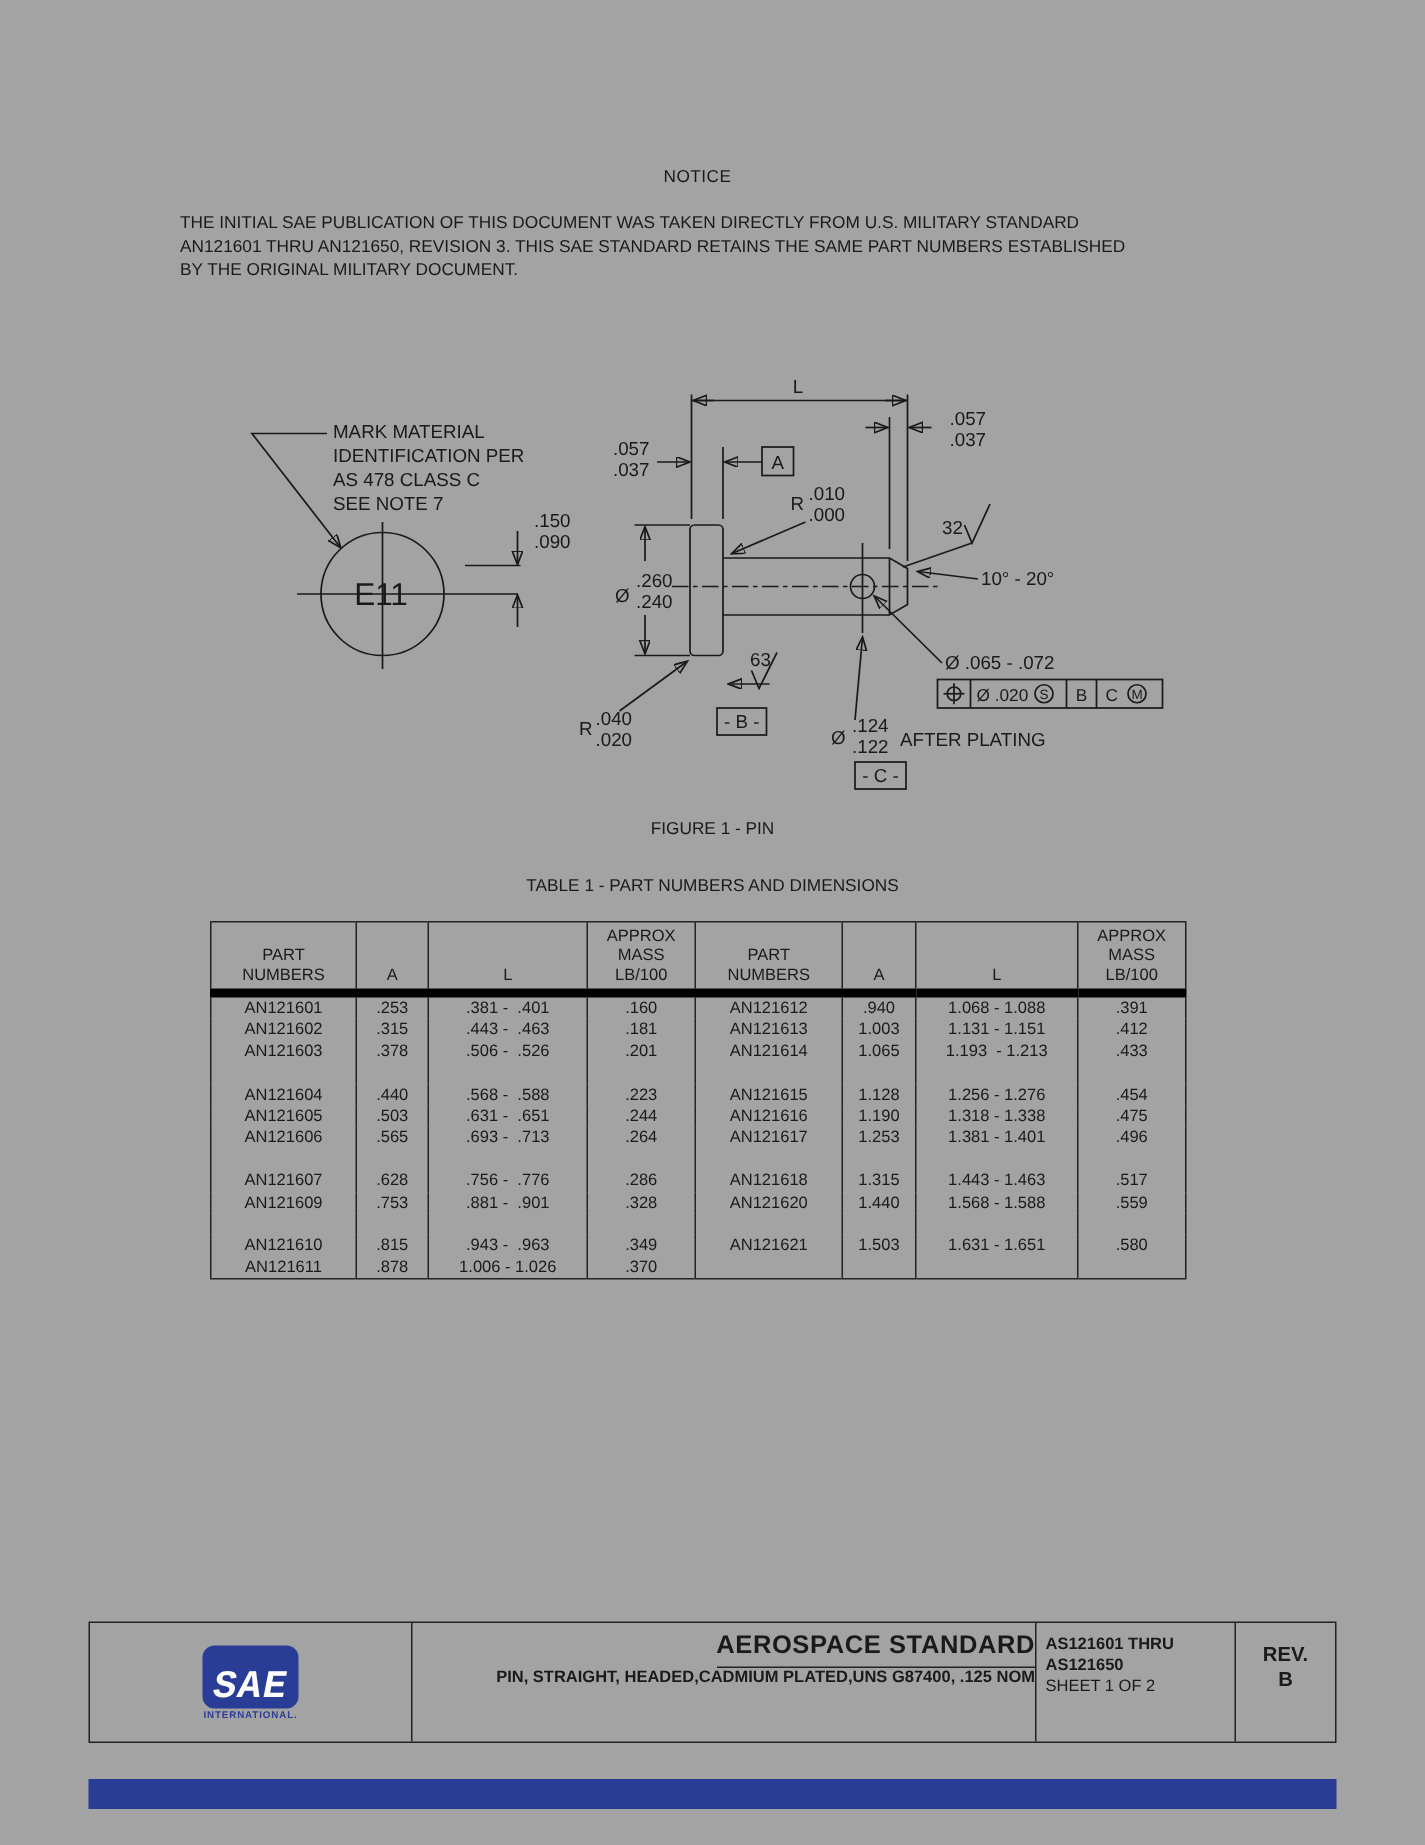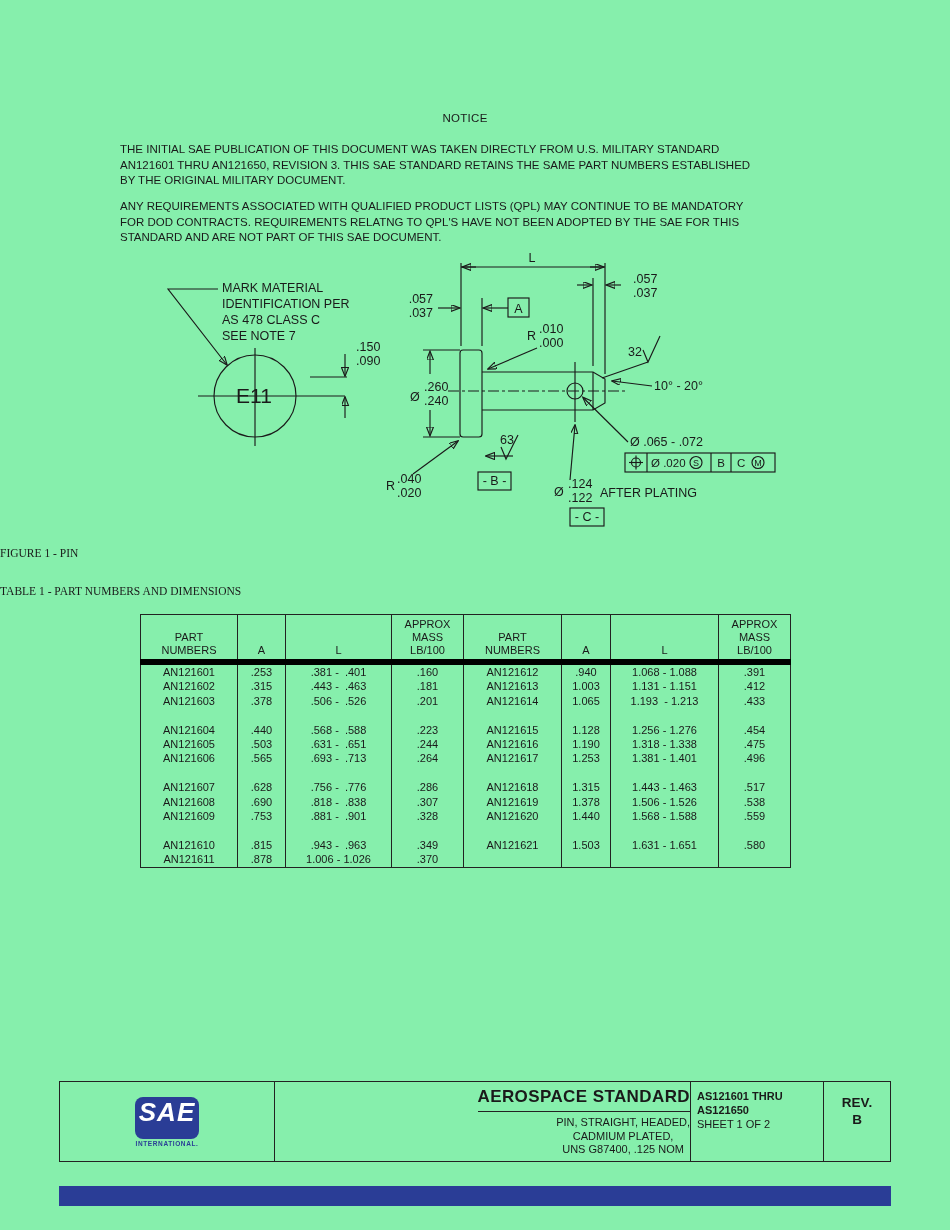--- a/index.html
+++ b/index.html
@@ -1,27 +1,27 @@
 <!DOCTYPE html>
 <html style="--sae-blue: #2a3d96;"><head>
 <meta charset="utf-8">
 <style>
   :root { --sae-blue: #2a3d96; --ink: #1a1a1a; }
   * { margin:0; padding:0; box-sizing:border-box; }
   body { background:#ffffff; font-family:"Liberation Sans", sans-serif; color:var(--ink); }
-  .page { position:relative; width:950px; height:1230px; background:#86efac; overflow:hidden; }
+  .page { position:relative; width:950px; height:1230px; background:#a3a3a3; overflow:hidden; }
 
   .notice { position:absolute; left:120px; top:112px; width:690px; text-align:center;
             font-size:11.5px; letter-spacing:.3px; }
   .para { position:absolute; left:120px; width:705px; font-size:11.5px; line-height:15.5px;
           white-space:pre-line; }
   .para1 { top:142px; }
   .para2 { top:199px; }
 
-  .fig-caption, .tbl-caption { position:absolute; left:0; width:950px; font-size:11.5px;font-family:Liberation Serif, serif; }
+  .fig-caption, .tbl-caption { position:absolute; left:0; width:950px; text-align:center; font-size:11.5px; }
   .fig-caption { top:547px; }
   .tbl-caption { top:585px; }
 
   svg.fig { position:absolute; left:130px; top:250px; }
   svg.fig line, svg.fig polyline, svg.fig path, svg.fig rect, svg.fig circle {
       stroke:var(--ink); stroke-width:1.15; fill:none; }
   svg.fig text { font:12.5px "Liberation Sans", sans-serif; fill:var(--ink); stroke:none; }
   svg.fig text.big { font-size:21px; }
   svg.fig text.small { font-size:9px; }
   svg.fig text.fcf { font-size:11.5px; }
@@ -34,45 +34,42 @@
                    vertical-align:bottom; padding:3px 0 2px 0; text-align:center; }
   table.parts td { border-left:1px solid #222; border-right:1px solid #222;
                    font-size:11px; line-height:14.4px; height:14.4px; padding:0;
                    text-align:center; white-space:pre; }
 
   .footer-box { position:absolute; left:59px; top:1081px; width:832px; height:81px;
                 border:1.6px solid #222; display:flex; }
   .f-logo { width:215px; border-right:1.4px solid #222; display:flex; flex-direction:column;
             align-items:center; justify-content:center; }
   .logo-badge { width:64px; height:42px; background:var(--sae-blue); border-radius:8px;
-                display:flex; align-items:flex-start; justify-content:center; }
+                display:flex; align-items:flex-end; justify-content:center;font-family:Liberation Mono, monospace; }
   .logo-sae { color:#fff; font-size:26px; font-weight:bold; font-style:italic; letter-spacing:1px; }
   .logo-sub { color:var(--sae-blue); font-size:6.5px; font-weight:bold; letter-spacing:.6px; margin-top:1px; }
   .f-title { width:416px; border-right:1.4px solid #222; display:flex; flex-direction:column;align-items:flex-end; }
   .f-title-top { border-bottom:1.2px solid #222; text-align:center; font-size:17px; font-weight:bold;
                  letter-spacing:.4px; padding:5px 0 4px 0; }
-  .f-title-sub { flex:1; display:flex; flex-direction:column; justify-content:center;
-                 text-align:center; font-size:11px; line-height:13.5px; }
+  .f-title-sub { flex:1; display:flex; flex-direction:row; justify-content:center;
+                 text-align:center; font-size:11px; line-height:13.5px;font-weight:bold; }
   .f-num { width:133px; border-right:1.4px solid #222; padding:7px 0 0 6px; font-size:11px; line-height:14px; }
   .f-num .bold { font-weight:bold; }
   .f-rev { flex:1; text-align:center; font-size:13.5px; font-weight:bold; padding-top:12px; line-height:17px; }
   .blue-bar { position:absolute; left:59px; top:1186px; width:832px; height:20px; background:var(--sae-blue); }
 </style>
 </head>
 <body>
 
 <div class="page">
 
   <div class="notice">NOTICE</div>
   <div class="para para1">THE INITIAL SAE PUBLICATION OF THIS DOCUMENT WAS TAKEN DIRECTLY FROM U.S. MILITARY STANDARD
 AN121601 THRU AN121650, REVISION 3. THIS SAE STANDARD RETAINS THE SAME PART NUMBERS ESTABLISHED
 BY THE ORIGINAL MILITARY DOCUMENT.</div>
-  <div class="para para2">ANY REQUIREMENTS ASSOCIATED WITH QUALIFIED PRODUCT LISTS (QPL) MAY CONTINUE TO BE MANDATORY
-FOR DOD CONTRACTS.  REQUIREMENTS RELATNG TO QPL'S HAVE NOT BEEN ADOPTED BY THE SAE FOR THIS
-STANDARD AND ARE NOT PART OF THIS SAE DOCUMENT.</div>
 
   <svg class="fig" width="700" height="292" viewBox="0 0 700 292">
     <defs>
       <marker id="arr" markerWidth="10" markerHeight="8" refX="8.6" refY="3.5" orient="auto" markerUnits="userSpaceOnUse">
         <path d="M0,0 L9,3.5 L0,7 Z" fill="#1a1a1a" stroke="none"></path>
       </marker>
     </defs>
 
     <text x="92" y="42">MARK MATERIAL</text>
     <text x="92" y="58">IDENTIFICATION PER</text>
@@ -295,30 +292,20 @@
           <td>AN121607</td>
           <td>.628</td>
           <td>.756 -  .776</td>
           <td>.286</td>
           <td>AN121618</td>
           <td>1.315</td>
           <td>1.443 - 1.463</td>
           <td>.517</td>
         </tr>
         <tr>
-          <td>AN121608</td>
-          <td>.690</td>
-          <td>.818 -  .838</td>
-          <td>.307</td>
-          <td>AN121619</td>
-          <td>1.378</td>
-          <td>1.506 - 1.526</td>
-          <td>.538</td>
-        </tr>
-        <tr>
           <td>AN121609</td>
           <td>.753</td>
           <td>.881 -  .901</td>
           <td>.328</td>
           <td>AN121620</td>
           <td>1.440</td>
           <td>1.568 - 1.588</td>
           <td>.559</td>
         </tr>
         <tr>

